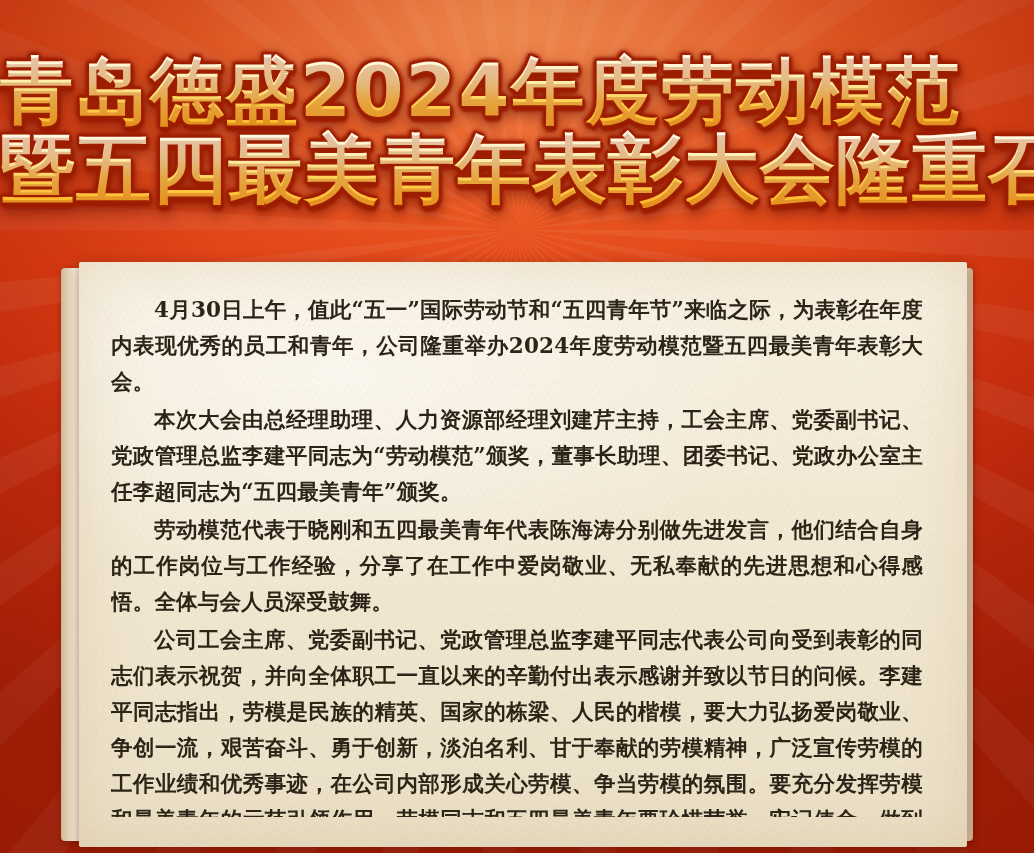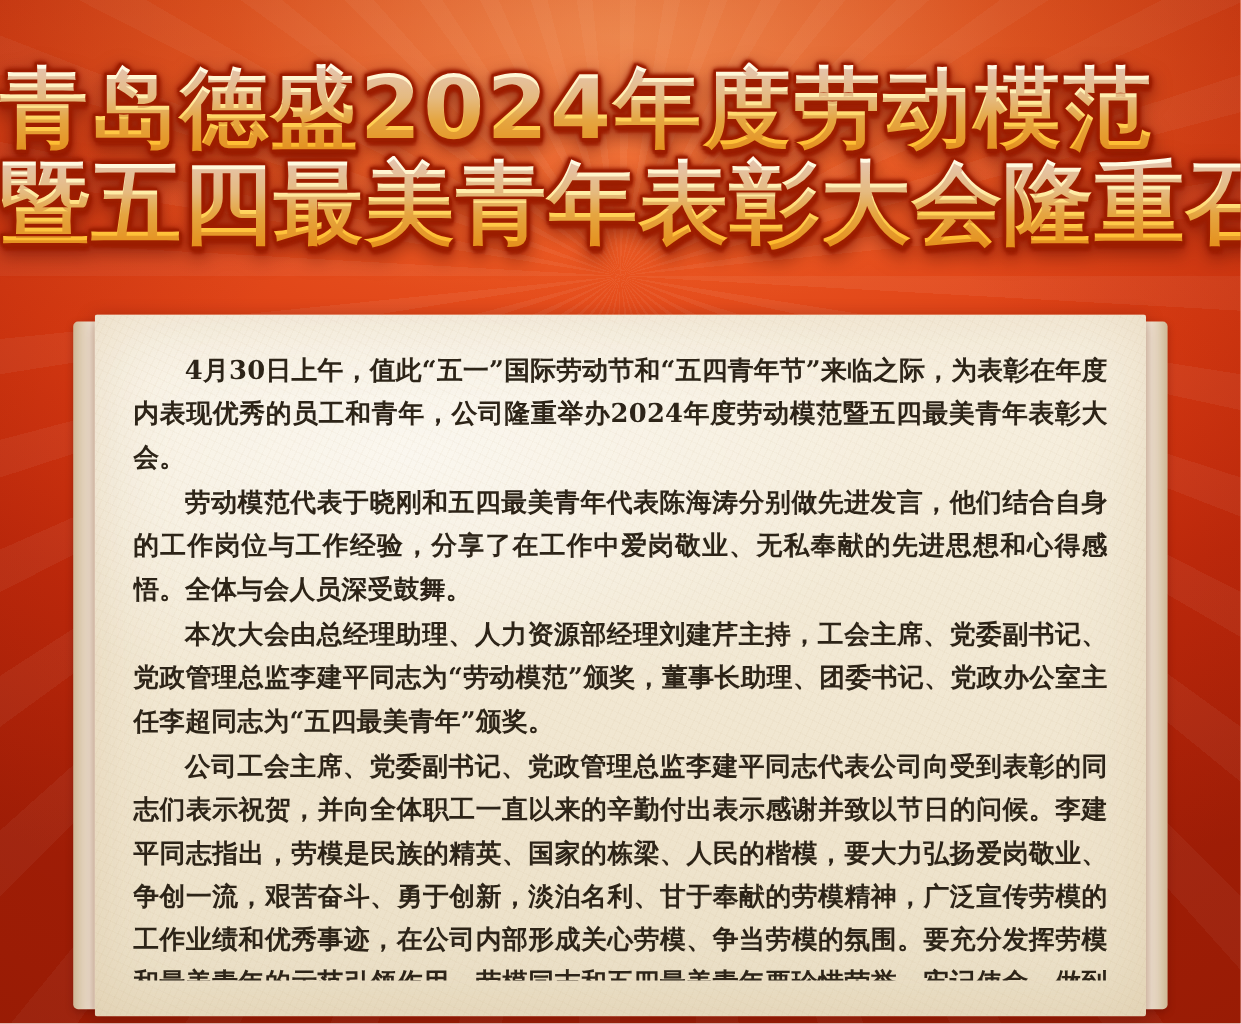--- a/index.html
+++ b/index.html
@@ -97,20 +97,21 @@
     position: absolute;
     left: 18px;
     top: 0;
     width: 876px;
     height: 585px;
     background:
       radial-gradient(ellipse 80% 60% at 30% 20%, rgba(255,255,255,0.55) 0%, rgba(255,255,255,0) 60%),
       linear-gradient(to bottom, #f8f1e2 0%, #f3ead6 40%, #efe4cd 75%, #eadfc6 100%);
     box-shadow: 0 3px 14px rgba(90,15,0,0.45), inset 0 0 60px rgba(205,178,135,0.35);
     border-radius: 2px;
+    padding-left: 12px;
   }
   #paper-texture {
     position: absolute;
     left: 0; top: 0; right: 0; bottom: 0;
     background:
       repeating-linear-gradient(115deg, rgba(190,160,110,0.05) 0px, rgba(190,160,110,0.05) 1px, rgba(255,255,255,0) 1px, rgba(255,255,255,0) 5px),
       repeating-linear-gradient(25deg, rgba(170,140,95,0.04) 0px, rgba(170,140,95,0.04) 1px, rgba(255,255,255,0) 1px, rgba(255,255,255,0) 7px);
     pointer-events: none;
   }
   #article {
@@ -145,21 +146,21 @@
     <div class="title-line second">暨五四最美青年表彰大会隆重召开</div>
   </div>
 
   <div id="paper-wrap">
     <div class="scroll-edge left"></div>
     <div class="scroll-edge right"></div>
     <div id="paper">
       <div id="paper-texture"></div>
       <div id="article">
         <p class="para">4月30日上午，值此“五一”国际劳动节和“五四青年节”来临之际，为表彰在年度内表现优秀的员工和青年，公司隆重举办2024年度劳动模范暨五四最美青年表彰大会。</p>
+        <p class="para">本次大会由总经理助理、人力资源部经理刘建芹主持，工会主席、党委副书记、党政管理总监李建平同志为“劳动模范”颁奖，董事长助理、团委书记、党政办公室主任李超同志为“五四最美青年”颁奖。</p>
         <p class="para">劳动模范代表于晓刚和五四最美青年代表陈海涛分别做先进发言，他们结合自身的工作岗位与工作经验，分享了在工作中爱岗敬业、无私奉献的先进思想和心得感悟。全体与会人员深受鼓舞。</p>
-        <p class="para">本次大会由总经理助理、人力资源部经理刘建芹主持，工会主席、党委副书记、党政管理总监李建平同志为“劳动模范”颁奖，董事长助理、团委书记、党政办公室主任李超同志为“五四最美青年”颁奖。</p>
         <p class="para">公司工会主席、党委副书记、党政管理总监李建平同志代表公司向受到表彰的同志们表示祝贺，并向全体职工一直以来的辛勤付出表示感谢并致以节日的问候。李建平同志指出，劳模是民族的精英、国家的栋梁、人民的楷模，要大力弘扬爱岗敬业、争创一流，艰苦奋斗、勇于创新，淡泊名利、甘于奉献的劳模精神，广泛宣传劳模的工作业绩和优秀事迹，在公司内部形成关心劳模、争当劳模的氛围。要充分发挥劳模和最美青年的示范引领作用，劳模同志和五四最美青年要珍惜荣誉、牢记使命，做到评一次先进、当一辈子标杆，带领周边同志履好职责，引领全体员工再立新功，共同创造德盛美好的明天!</p>
       </div>
     </div>
   </div>
 
   <div id="vignette"></div>
 </div>
 
 </body></html>

